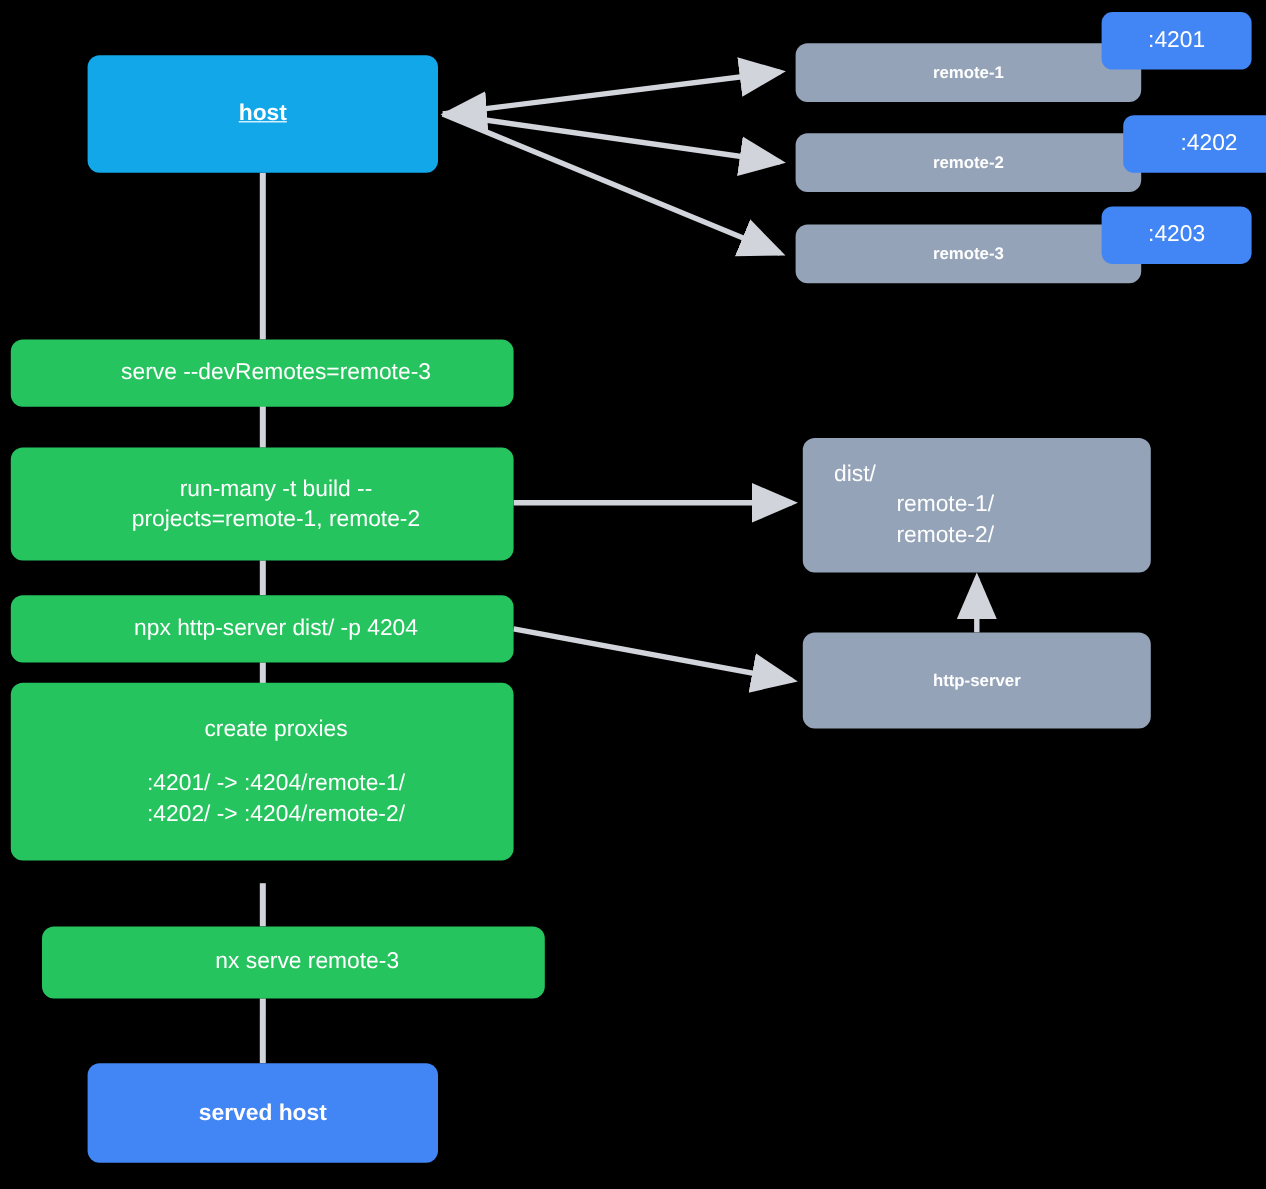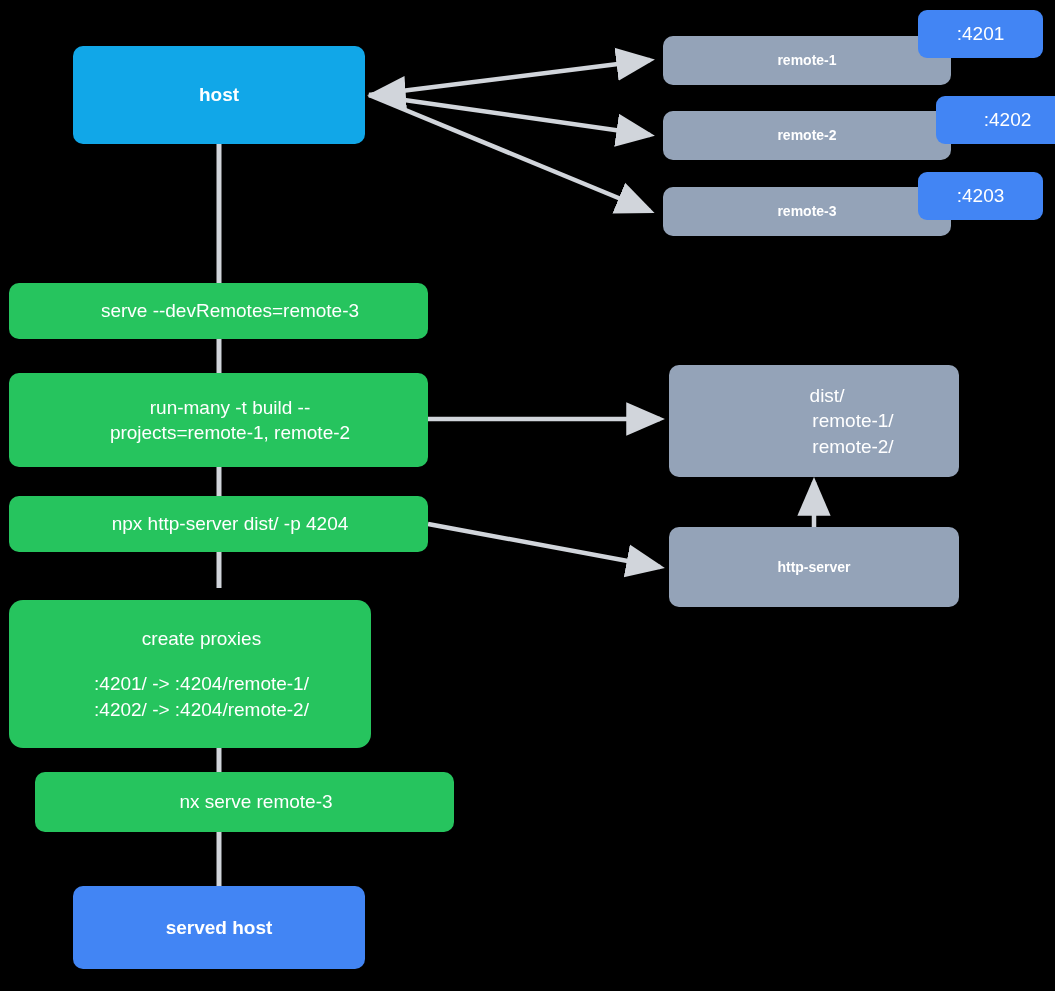--- a/index.html
+++ b/index.html
@@ -33,20 +33,21 @@
     justify-content: center;
     text-align: center;
     color: #ffffff;
     line-height: 1.32;
     z-index: 2;
   }
   .node-blue-host {
     background: #11a7e8;
     font-weight: bold;
     font-size: 19px;
+    text-decoration: underline;
   }
   .node-blue-served {
     background: #4285f4;
     font-weight: bold;
     font-size: 19px;
   }
   .node-gray {
     background: #94a3b8;
     font-weight: bold;
     font-size: 14px;
@@ -157,36 +158,36 @@
 
   <div class="node node-green" style="left:9px; top:373px; width:419px; height:94px;">
     <span>run-many -t build --</span>
     <span>projects=remote-1, remote-2</span>
   </div>
 
   <div class="node node-green" style="left:9px; top:496px; width:419px; height:56px;">
     <span>npx http-server dist/ -p 4204</span>
   </div>
 
-  <div class="node node-green" style="left:9px; top:600px; width:362px; height:148px;border-radius:14px;">
+  <div class="node node-green" style="left:9px; top:569px; width:419px; height:148px;">
     <span>create proxies</span>
     <span class="spacer-line"></span>
     <span>:4201/ -&gt; :4204/remote-1/</span>
     <span>:4202/ -&gt; :4204/remote-2/</span>
   </div>
 
   <div class="node node-green" style="left:9px; top:772px; width:419px; height:60px;margin-left:26px;">
     <span>nx serve remote-3</span>
   </div>
 
   <div class="node node-blue-served" style="left:73px; top:886px; width:292px; height:83px;">
     <span>served host</span>
   </div>
 
-  <div class="node node-gray-plain" style="left:669px; top:365px; width:290px; height:112px; align-items:center; padding-left:26px;">
+  <div class="node node-gray-plain" style="left:669px; top:365px; width:290px; height:112px; align-items:flex-start; padding-left:26px;">
     <span class="dist-inner">dist/</span>
     <span class="dist-inner dist-indent">remote-1/</span>
     <span class="dist-inner dist-indent">remote-2/</span>
   </div>
 
   <div class="node node-gray" style="left:669px; top:527px; width:290px; height:80px;">
     <span>http-server</span>
   </div>
 
 </div>

